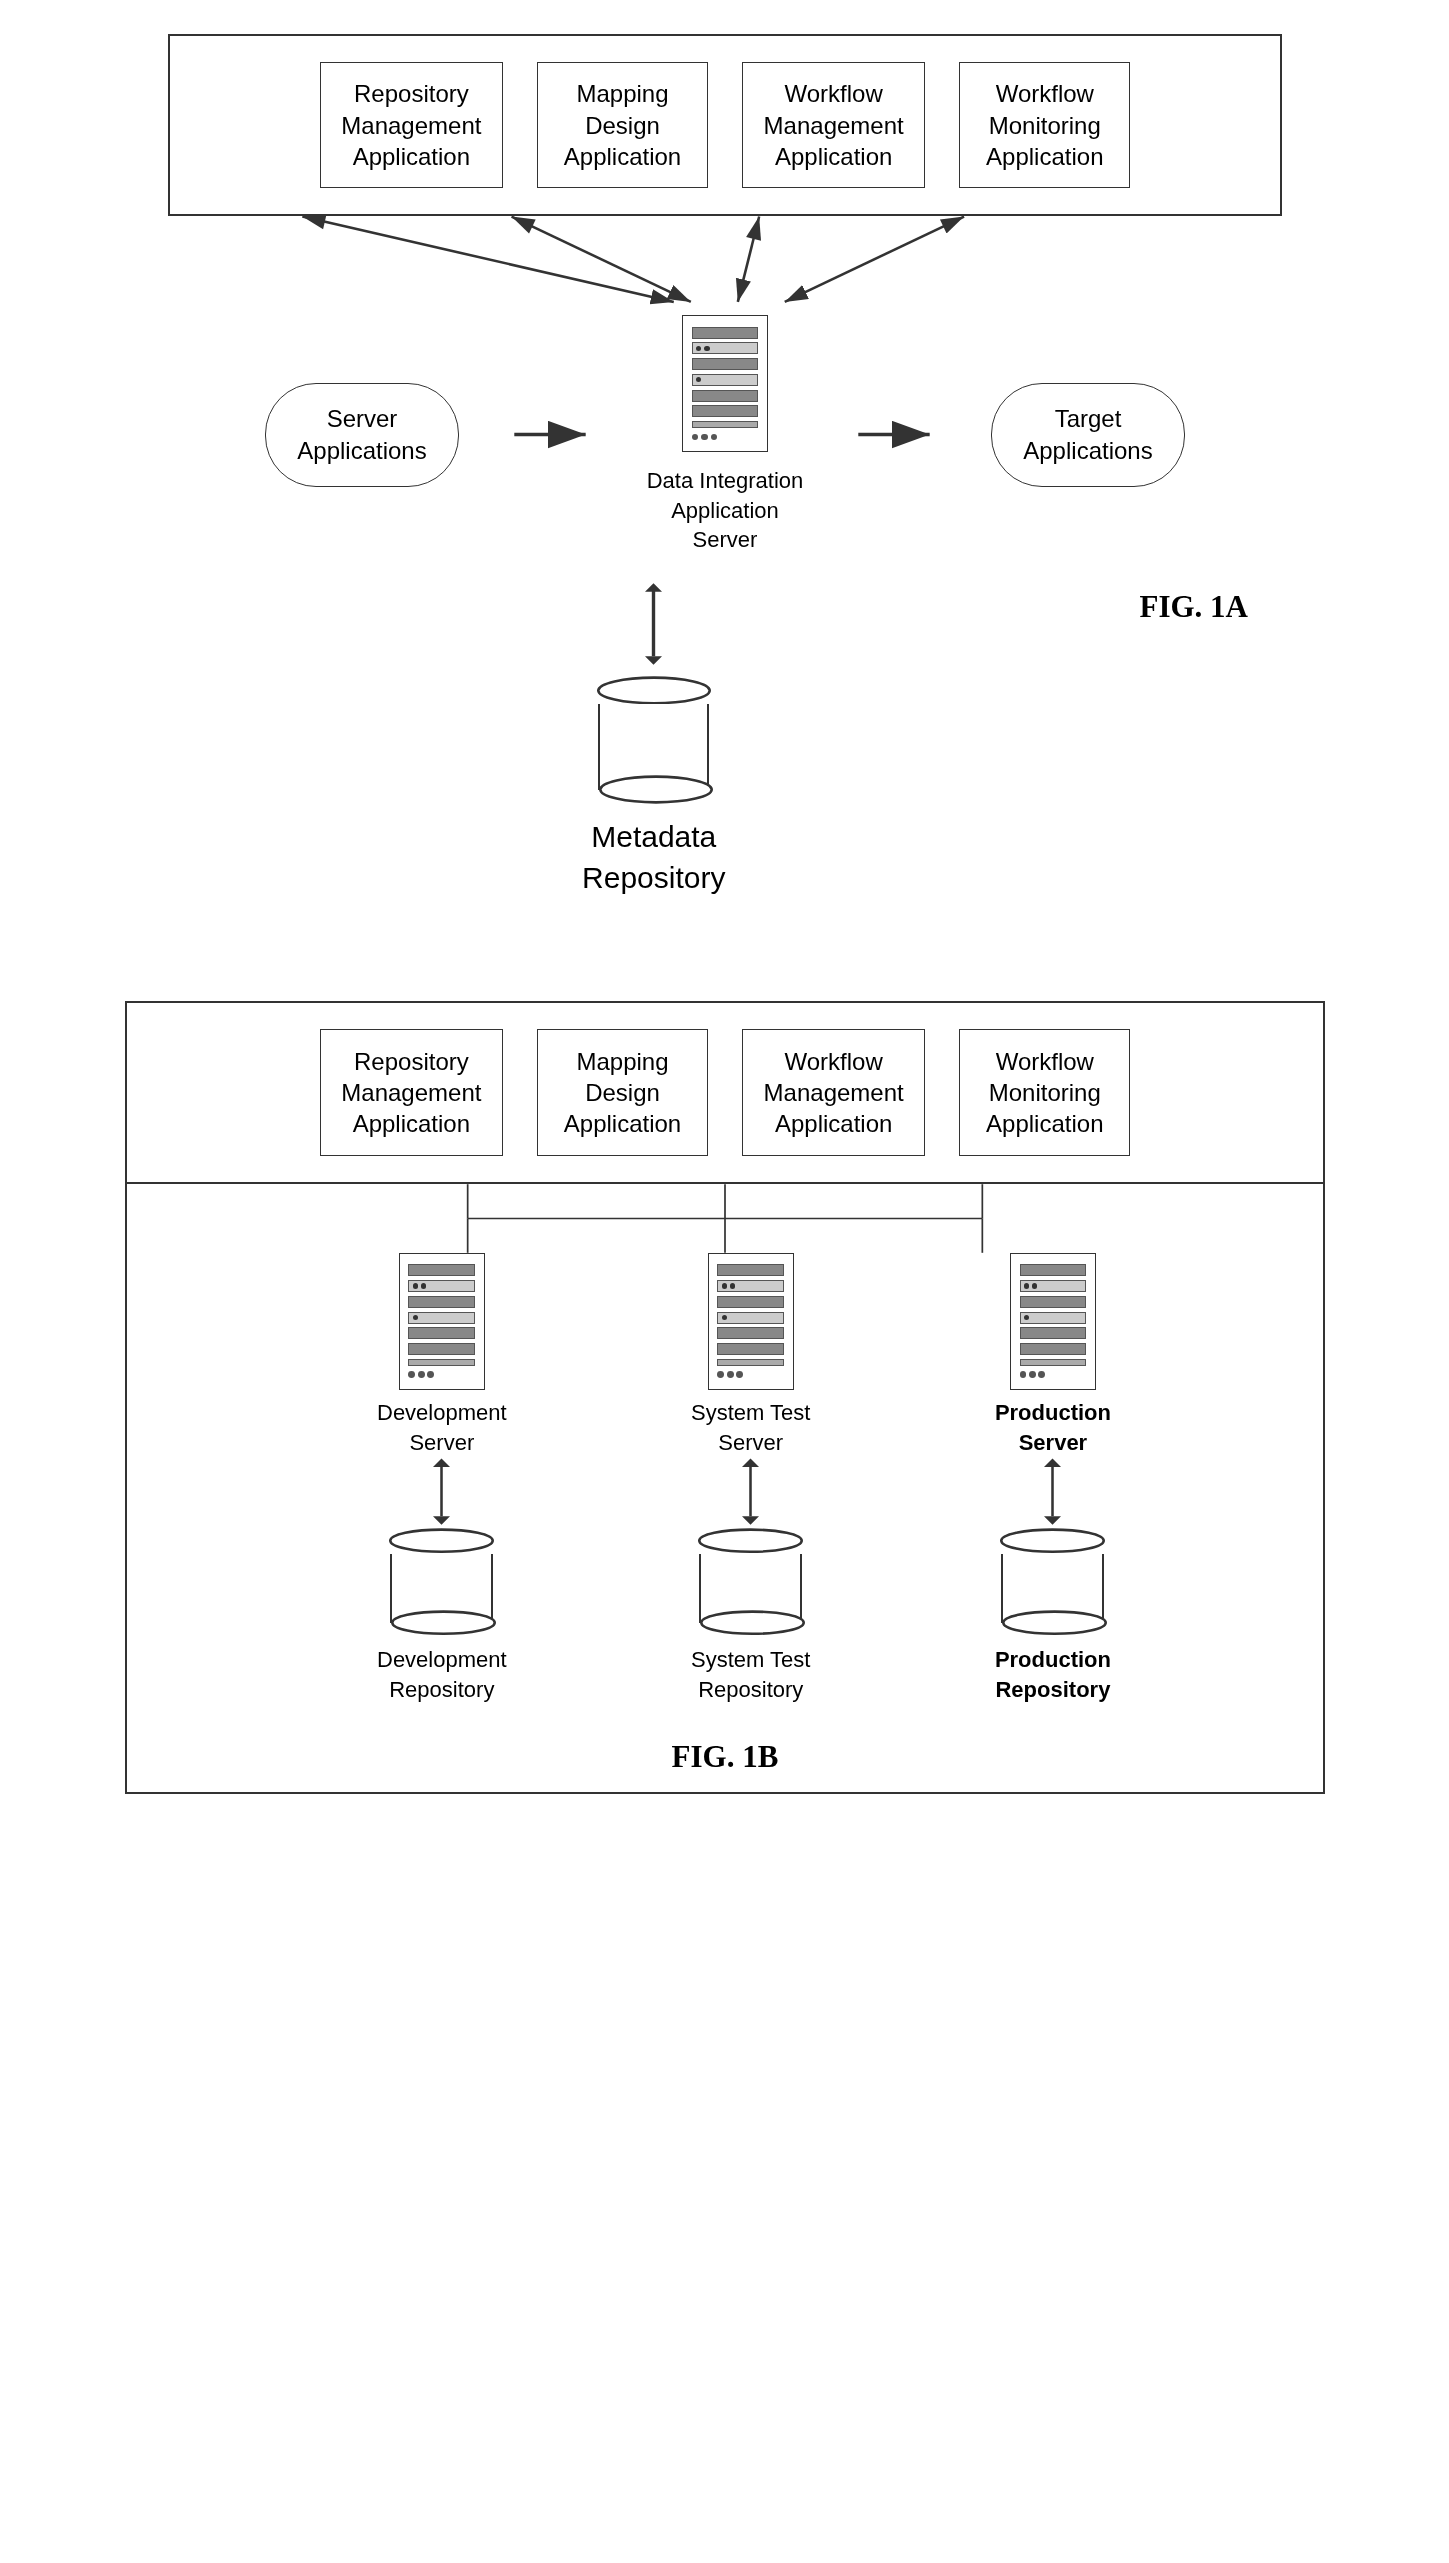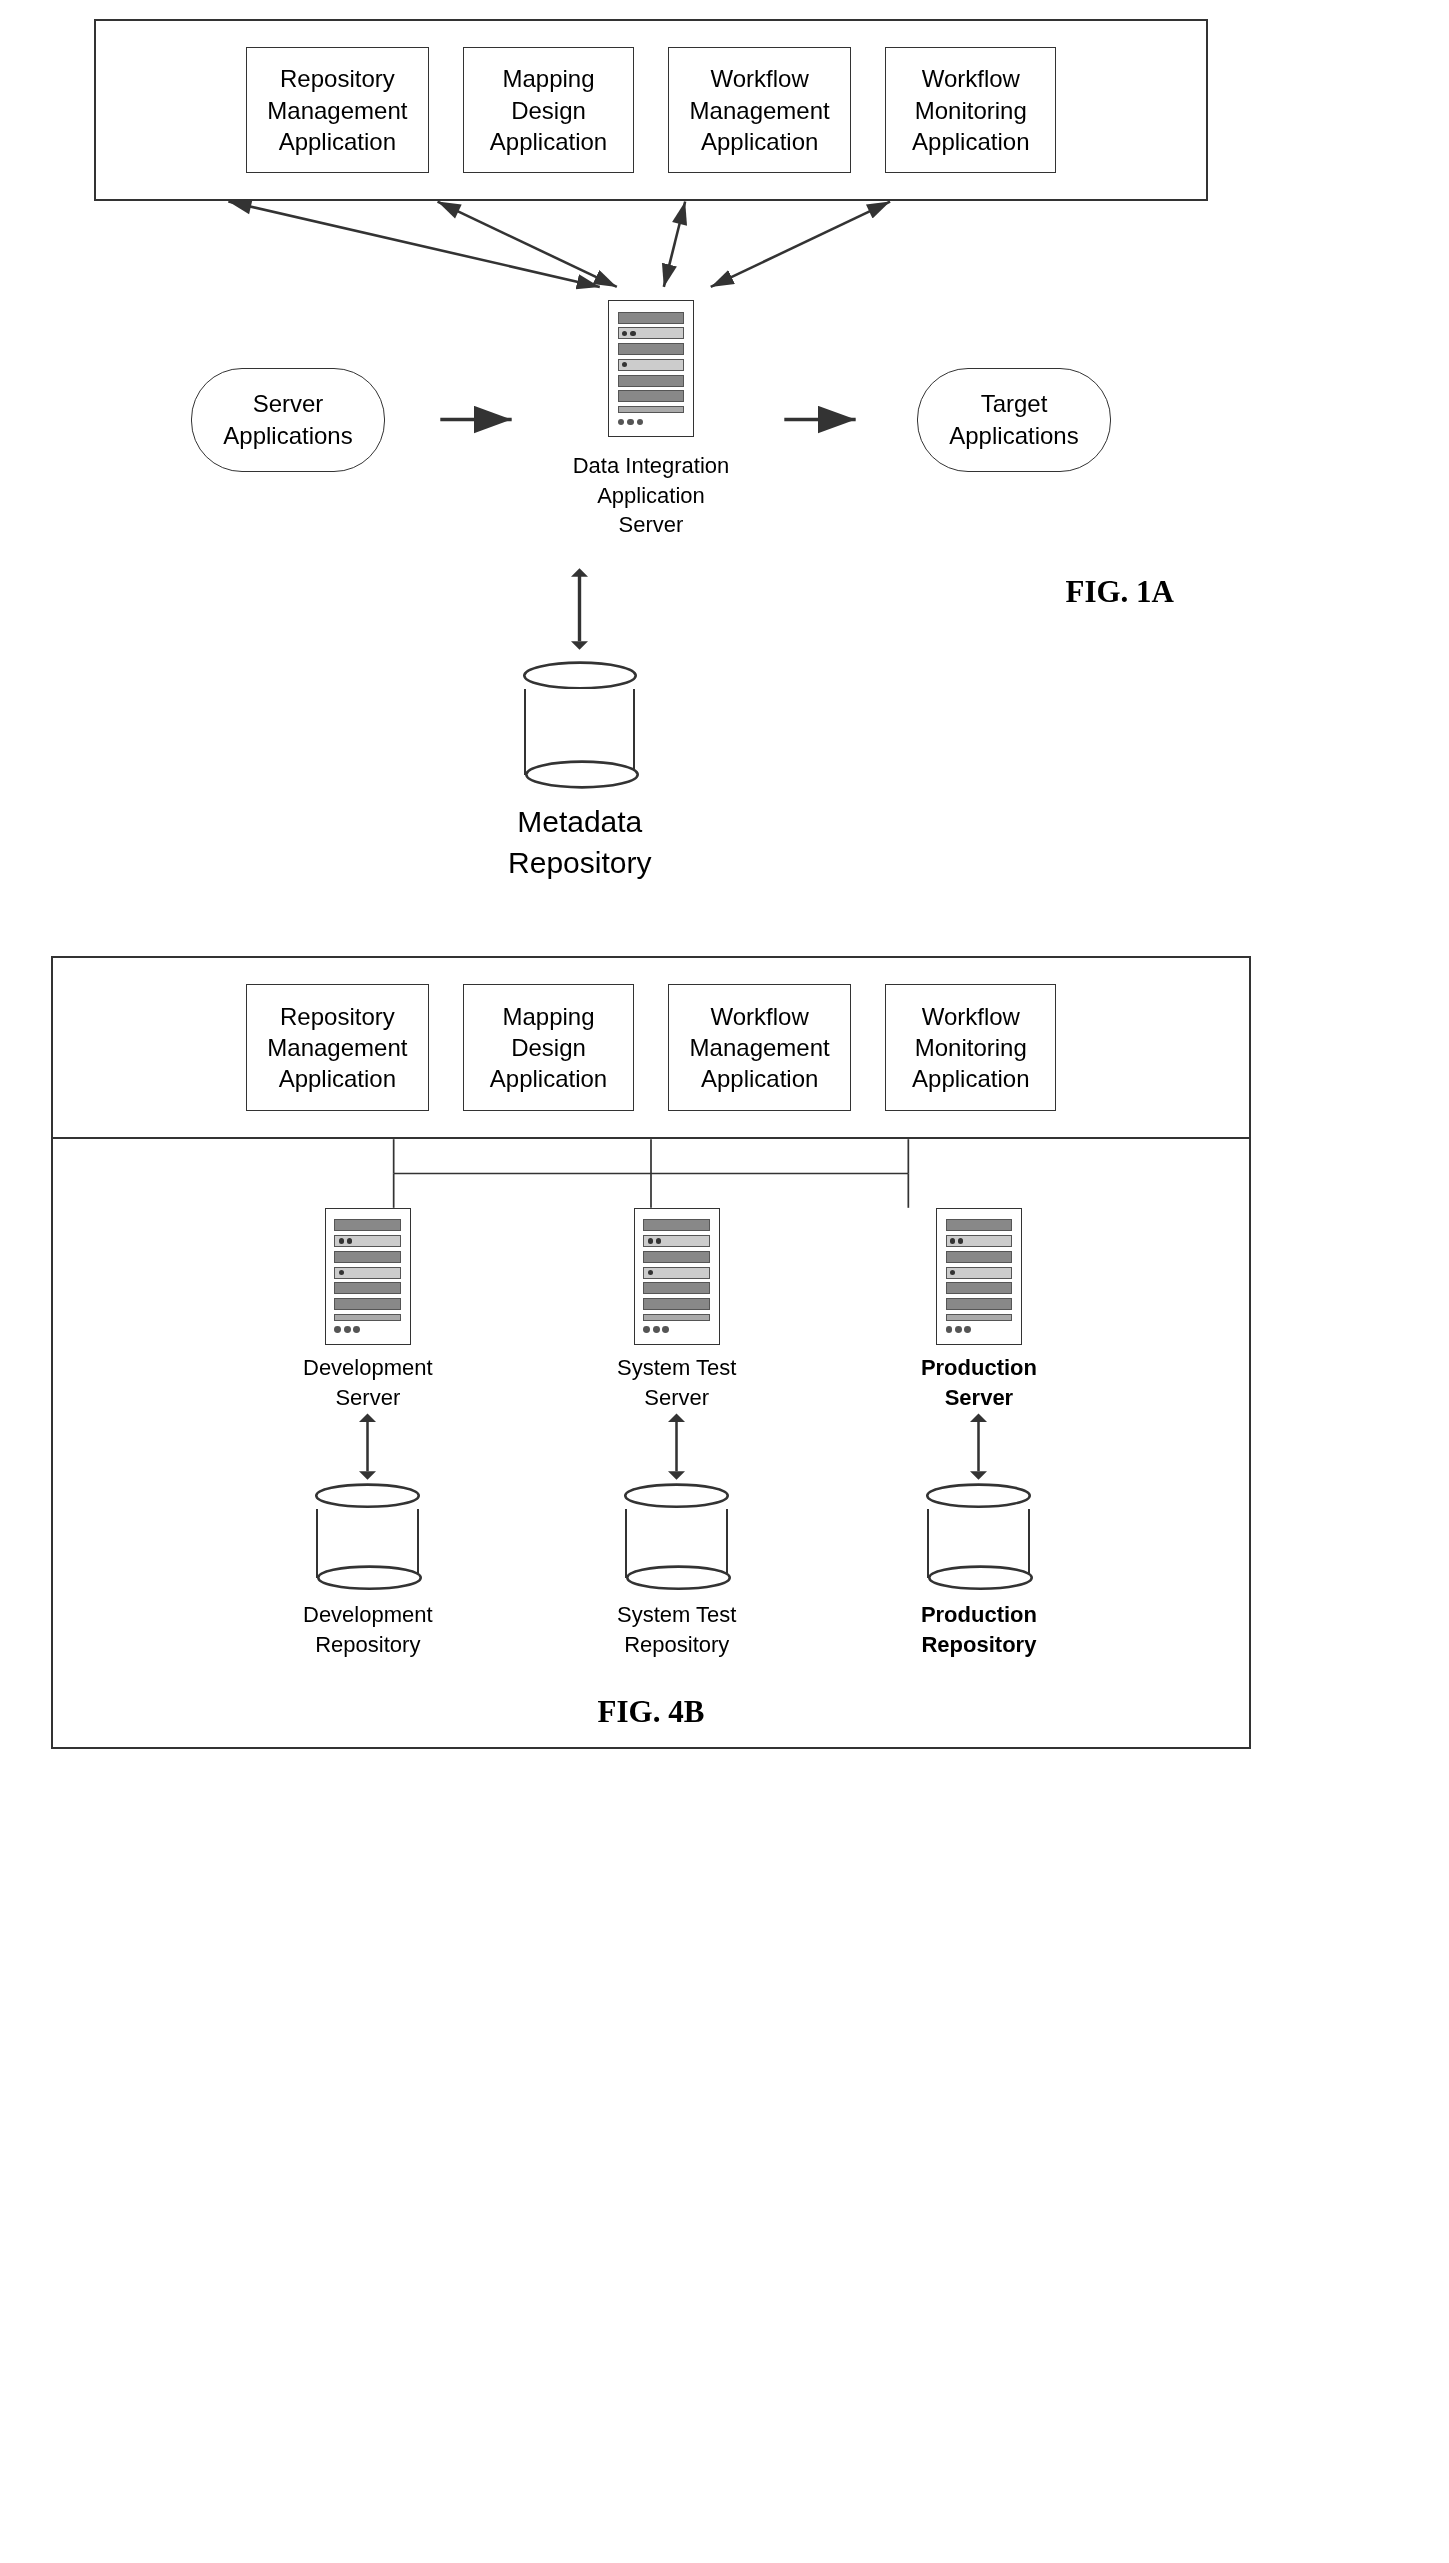--- a/index.html
+++ b/index.html
@@ -7,24 +7,25 @@
       background: #fff;
       font-family: Arial, sans-serif;
       width: 1450px;
       min-height: 2563px;
       position: relative;
       overflow-x: hidden;
     }
 
     .page-container {
       width: 1450px;
-      padding: 19px 51px;
+      padding: 34px 51px;
       display: flex;
       flex-direction: column;
-      gap: 73px;
+      align-items: center;
+      gap: 103px;
     }
 
     
     .diagram-a {
       width: 1200px;
       display: flex;
       flex-direction: column;
       align-items: center;
       gap: 0;
       position: relative;
@@ -506,19 +507,19 @@
               <span style="white-space:pre-line;">Production
 Repository</span>
             </div>
           </div>
         </div>
 
       </div>
     </div>
 
     <div style="width:100%;display:flex;justify-content:center;padding-bottom:17px;">
-      <span class="fig-label">FIG. 4B</span>
+      <span class="fig-label">FIG. 1B</span>
     </div>
 
   </div>
 
 </div>
 
 
 </body></html>

